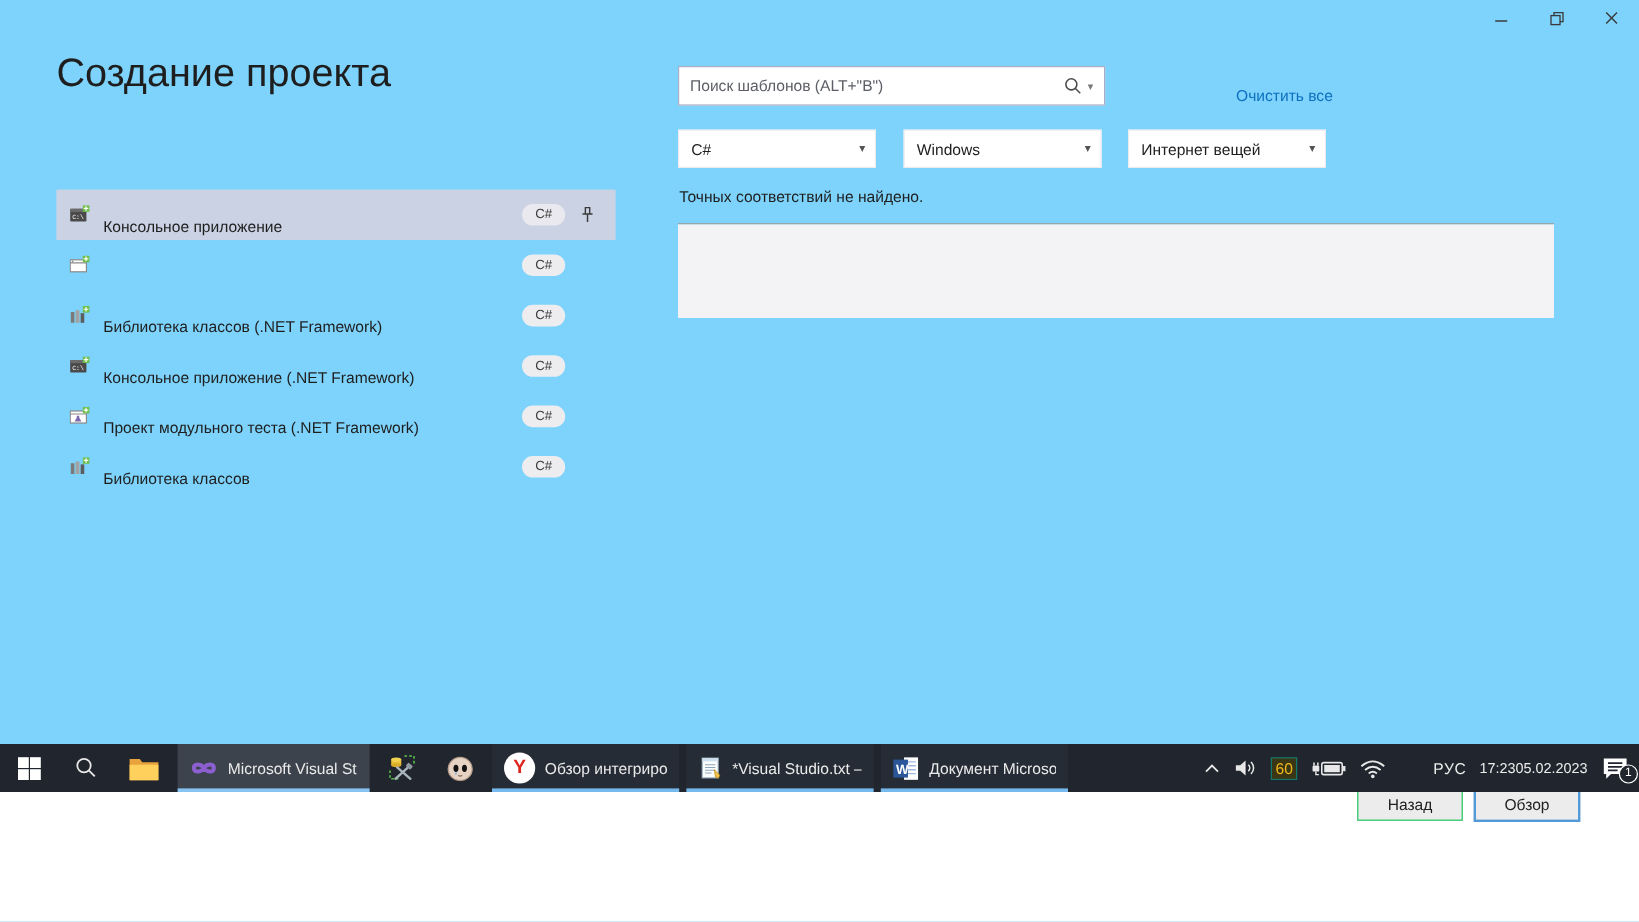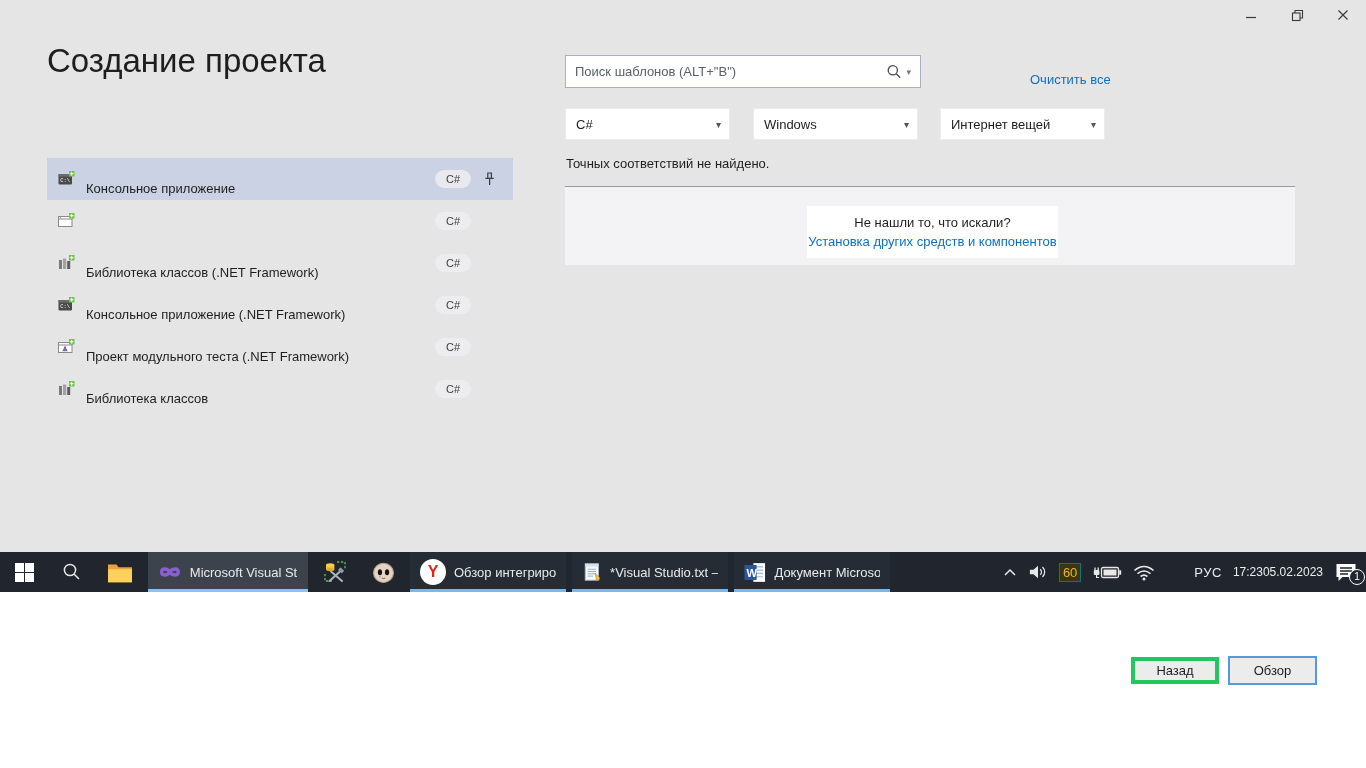--- a/index.html
+++ b/index.html
@@ -1,17 +1,17 @@
 <!DOCTYPE html>
 <html><head>
 <meta charset="utf-8">
 <style>
   html,body{margin:0;padding:0;}
   body{width:1366px;height:768px;overflow:hidden;font-family:"Liberation Sans",sans-serif;cursor:default;}
-  .screen{position:relative;width:1366px;height:592px;background:#e5e5e5;color:#1e1e1e;}
+  .screen{position:relative;width:1366px;height:660px;background:#7dd3fc;color:#1e1e1e;}
 
   
   .win-controls{position:absolute;top:0;right:0;display:flex;z-index:5;}
   .win-btn{width:46px;height:30px;display:flex;align-items:center;justify-content:center;}
 
   
   .dlg-title{position:absolute;left:47px;top:42px;font-size:33px;font-weight:400;color:#1e1e1e;}
   .recent-title{position:absolute;left:53px;top:114px;font-size:19px;color:#1e1e1e;}
   .template-list{position:absolute;left:47px;top:158px;width:466px;}
   .tpl-row{height:42px;display:flex;align-items:center;padding:0 6px 0 11px;box-sizing:border-box;}
@@ -32,21 +32,21 @@
   .filter{position:absolute;top:108px;height:32px;width:165px;box-sizing:border-box;background:#fff;border:1px solid #ececf0;display:flex;align-items:center;padding:0 8px 0 10px;font-size:13px;}
   .filter .caret{margin-left:auto;color:#555;font-size:10px;}
   #filter-language{left:565px;} #filter-platform{left:753px;} #filter-type{left:940px;}
   .status-msg{position:absolute;left:566px;top:156px;font-size:13px;color:#1e1e1e;}
   .divider{position:absolute;left:565px;top:186px;width:730px;height:1px;background:#9b9b9b;}
   .results-strip{position:absolute;left:565px;top:187px;width:730px;height:78px;background:#f3f3f5;}
   .notfound{position:absolute;left:807px;top:206px;width:251px;height:52px;background:#fff;display:flex;flex-direction:column;align-items:center;justify-content:center;gap:4px;}
   .notfound .prompt{font-size:13px;color:#1e1e1e;}
   .notfound .link{font-size:13px;color:#0e70c0;}
   .btn{position:absolute;top:657px;height:27px;box-sizing:border-box;font-size:13px;font-family:inherit;background:#ececec;display:flex;align-items:center;justify-content:center;}
-  .btn-back{left:1131px;width:88px;border:4px solid #22c55e;}
+  .btn-back{left:1131px;width:88px;border:1px solid #22c55e;}
   .btn-next{left:1228px;top:656px;width:89px;height:29px;border:2px solid #559ad8;}
 
   
   .taskbar{position:absolute;left:0;bottom:0;width:1366px;height:40px;background:#21262e;z-index:10;}
   .tb-btn{position:absolute;top:0;height:40px;display:flex;align-items:center;justify-content:center;}
   .task{justify-content:flex-start;gap:8px;padding:0 10px;box-sizing:border-box;color:#eaeaea;font-size:13px;background:#262c35;}
   .task::after{content:"";position:absolute;left:0;right:0;bottom:0;height:3px;background:#76b9ed;}
   .task .task-label{white-space:nowrap;overflow:hidden;}
   #task-vs{left:148px;width:160px;background:#3c434c;}
   #task-vs::after{background:#87c4f2;}
@@ -198,24 +198,20 @@
     <span class="caret">▾</span>
   </div>
   <div class="filter" id="filter-type">
     <span>Интернет вещей</span>
     <span class="caret">▾</span>
   </div>
 
   <div class="status-msg">Точных соответствий не найдено.</div>
   <div class="divider"></div>
   <div class="results-strip"></div>
-  <div class="notfound">
-    <div class="prompt">Не нашли то, что искали?</div>
-    <div class="link">Установка других средств и компонентов</div>
-  </div>
 
   <div class="btn btn-back">Назад</div>
   <div class="btn btn-next">Обзор</div>
 
   <div class="taskbar">
 
     <div class="tb-btn" id="tb-start">
       <div class="win-logo">
           <div></div>
           <div></div>

